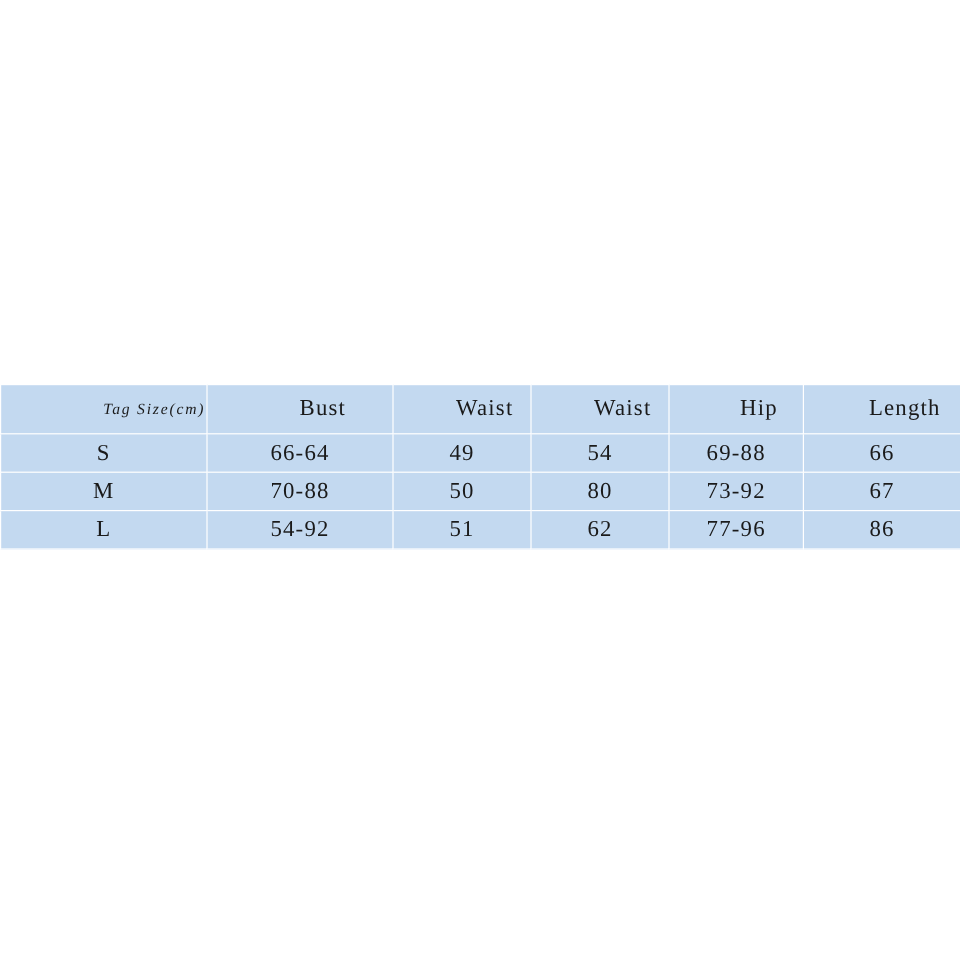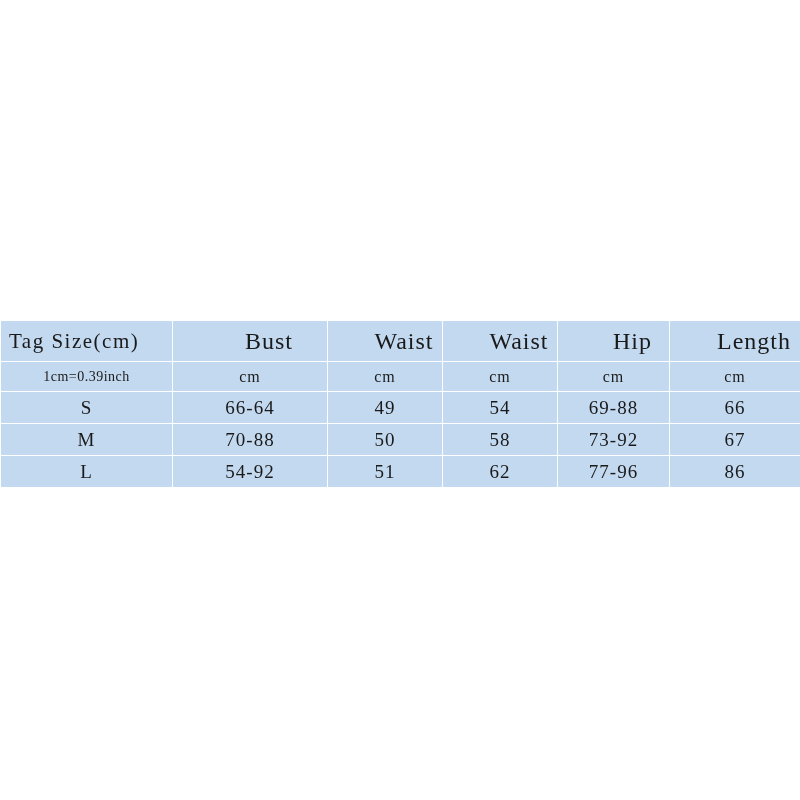--- a/index.html
+++ b/index.html
@@ -40,28 +40,29 @@
   
   col.c0 { width: 172px; }
   col.c1 { width: 155px; }
   col.c2 { width: 115px; }
   col.c3 { width: 115px; }
   col.c4 { width: 112px; }
   col.c5 { width: 131px; }
 
   tr.header-row td {
     height: 38px;
-    font-size: 24px;
+    font-size: 19px;
     padding-left: 39px;
   }
   tr.header-row td.label-cell {
-    font-size: 21px;
-    text-align: left;
+    font-size: 13px;
+    text-align: right;
     padding-left: 8px;
     letter-spacing: 1.5px;
+    font-style: italic;
   }
 
   tr.unit-row td {
     height: 27px;
     font-size: 16px;
   }
   tr.unit-row td.conv-cell {
     font-size: 14px;
     letter-spacing: 0.5px;
   }
@@ -86,41 +87,33 @@
     </colgroup>
     <tbody>
       <tr class="header-row">
         <td class="label-cell">Tag Size(cm)</td>
         <td>Bust</td>
         <td>Waist</td>
         <td>Waist</td>
         <td>Hip</td>
         <td>Length</td>
       </tr>
-      <tr class="unit-row">
-        <td class="conv-cell">1cm=0.39inch</td>
-        <td>cm</td>
-        <td>cm</td>
-        <td>cm</td>
-        <td>cm</td>
-        <td>cm</td>
-      </tr>
       <tr class="data-row">
         <td>S</td>
         <td>66-64</td>
         <td>49</td>
         <td>54</td>
         <td>69-88</td>
         <td>66</td>
       </tr>
       <tr class="data-row">
         <td>M</td>
         <td>70-88</td>
         <td>50</td>
-        <td>58</td>
+        <td>80</td>
         <td>73-92</td>
         <td>67</td>
       </tr>
       <tr class="data-row">
         <td>L</td>
         <td>54-92</td>
         <td>51</td>
         <td>62</td>
         <td>77-96</td>
         <td>86</td>

